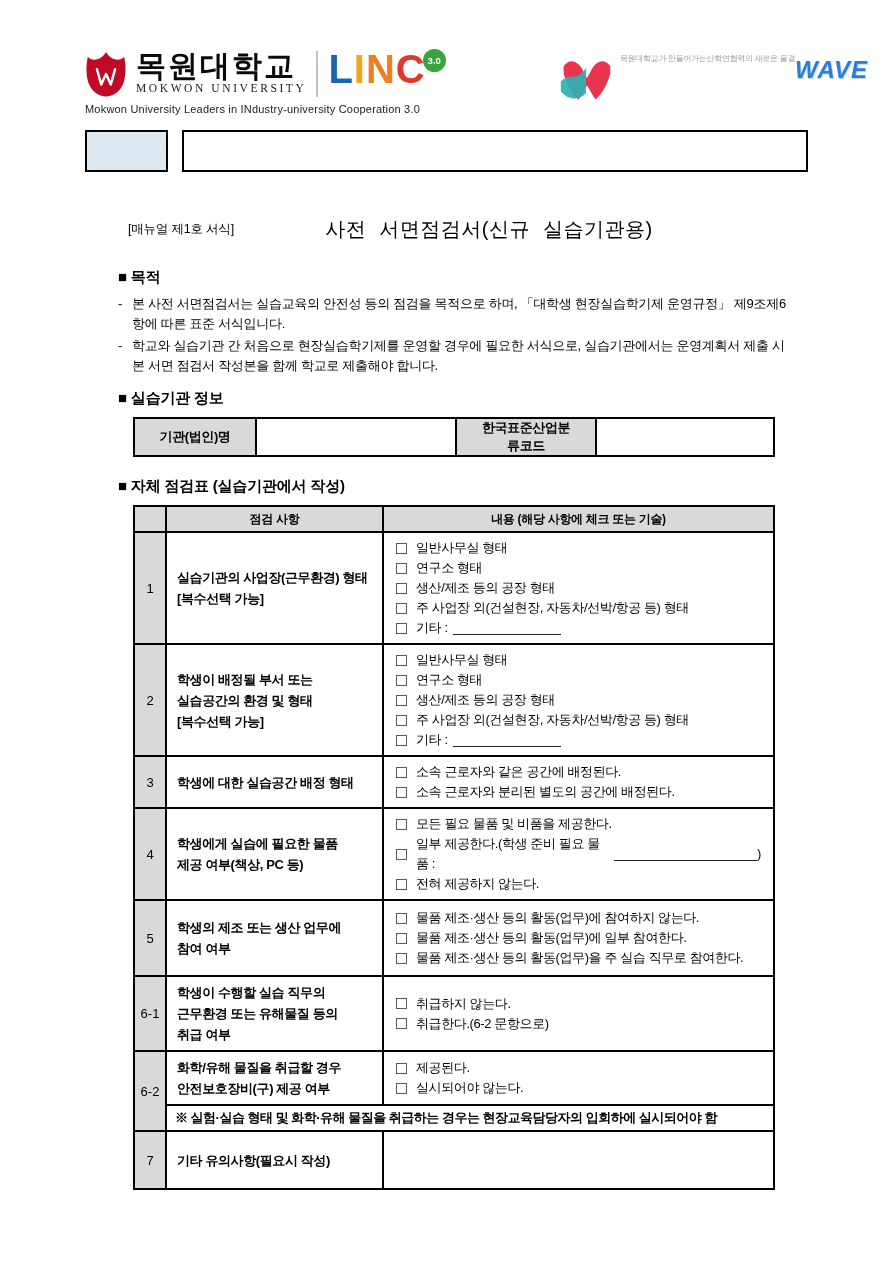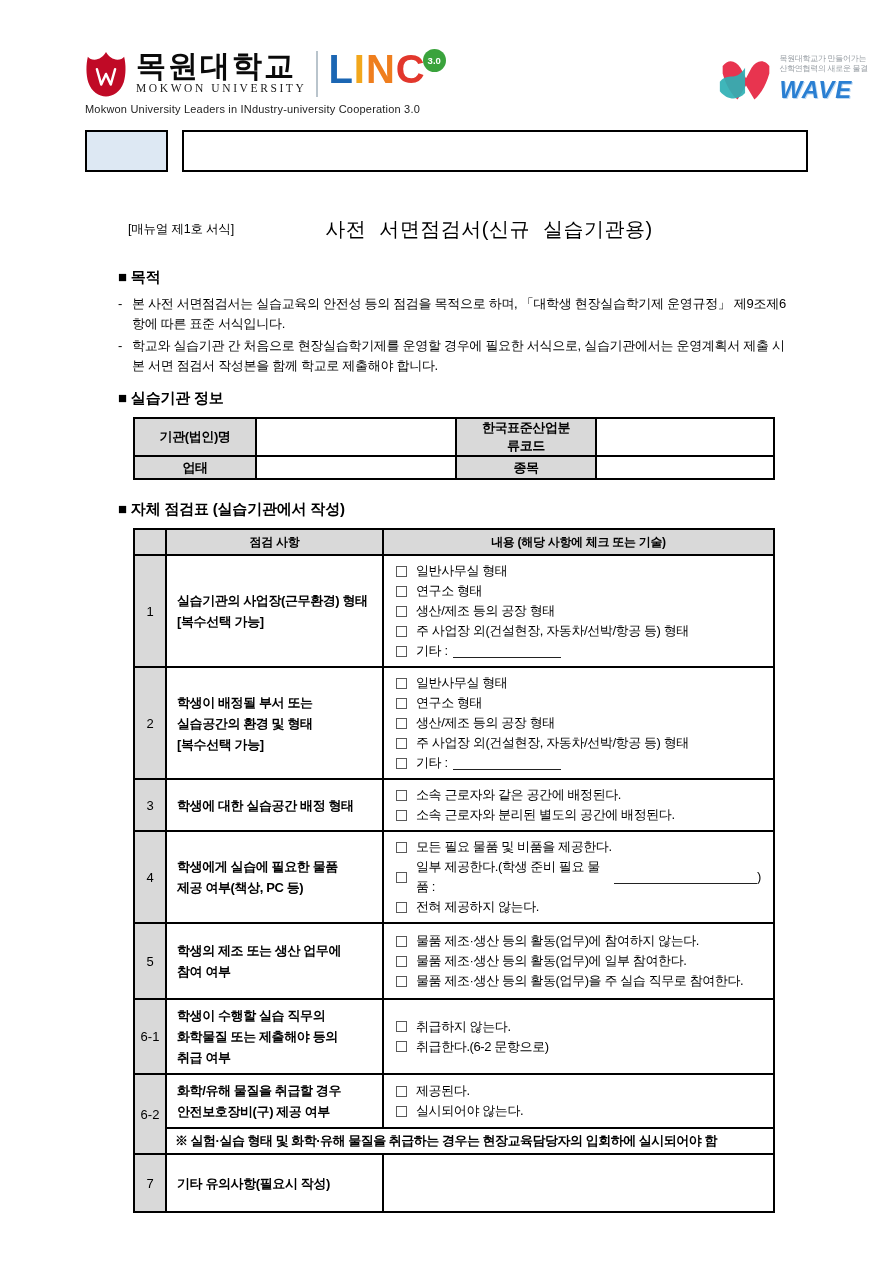--- a/index.html
+++ b/index.html
@@ -29,21 +29,21 @@
     width: 23px; height: 23px; border-radius: 50%;
     background: #3aa33c; color: #fff;
     font-size: 9.5px; font-weight: 700; letter-spacing: 0;
     display: inline-flex; align-items: center; justify-content: center;
     margin-left: -3px; margin-top: -1px;
   }
   .tagline { font-size: 11px; color: #222; margin-top: 5px; letter-spacing: 0.2px; }
 
   .logo-right { position: absolute; right: 0; top: 4px; display: flex; align-items: flex-start; }
   .wave-m { width: 56px; height: 52px; }
-  .wave-text { margin-left: 5px; display: flex; flex-direction: column; }
+  .wave-text { margin-left: 5px; display: flex; flex-direction: row; }
   .wave-slogan { font-size: 8px; line-height: 10px; color: #9aa0a6; letter-spacing: -0.3px; }
   .wave-word {
     font-size: 24px; line-height: 28px; font-weight: 800; font-style: italic;
     color: #2a7fd2; letter-spacing: 1px; margin-top: 2px;
     text-shadow: 1px 1px 0 #bcd8f2;
   }
 
   
   .top-boxes { position: absolute; top: 130px; left: 85px; width: 723px; height: 42px; }
   .box-small { position: absolute; left: 0; top: 0; width: 83px; height: 42px; background: #dde8f3; border: 2px solid #000; }
@@ -160,26 +160,20 @@
             <col style="width:140px">
             <col style="width:178px">
           </colgroup>
         <tbody>
           <tr>
             <td class="cell-label">기관(법인)명</td>
             <td class="cell-value"></td>
             <td class="cell-label">한국표준산업분류코드</td>
             <td class="cell-value"></td>
           </tr>
-          <tr>
-            <td class="cell-label">업태</td>
-            <td class="cell-value"></td>
-            <td class="cell-label">종목</td>
-            <td class="cell-value"></td>
-          </tr>
         </tbody>
       </table>
     </section>
 
     <section class="check-sec">
       <h2 class="sec-heading">■ 자체 점검표 (실습기관에서 작성)</h2>
       <table class="check-table">
         <colgroup>
             <col style="width:32px">
             <col style="width:217px">
@@ -315,21 +309,21 @@
                   <span class="cb"></span>
                   <span>물품 제조·생산 등의 활동(업무)을 주 실습 직무로 참여한다.</span>
                 </div>
             </td>
           </tr>
 
           <tr style="height:70px">
             <td class="num-cell">6-1</td>
             <td class="item-cell">
               <div>학생이 수행할 실습 직무의</div>
-              <div>화학물질 또는 제출해야 등의</div>
+              <div>근무환경 또는 유해물질 등의</div>
               <div>취급 여부</div>
             </td>
             <td class="content-cell">
               <div class="opt">
                   <span class="cb"></span>
                   <span>취급하지 않는다.</span>
                 </div>
               <div class="opt">
                   <span class="cb"></span>
                   <span>취급한다.(6-2 문항으로)</span>

